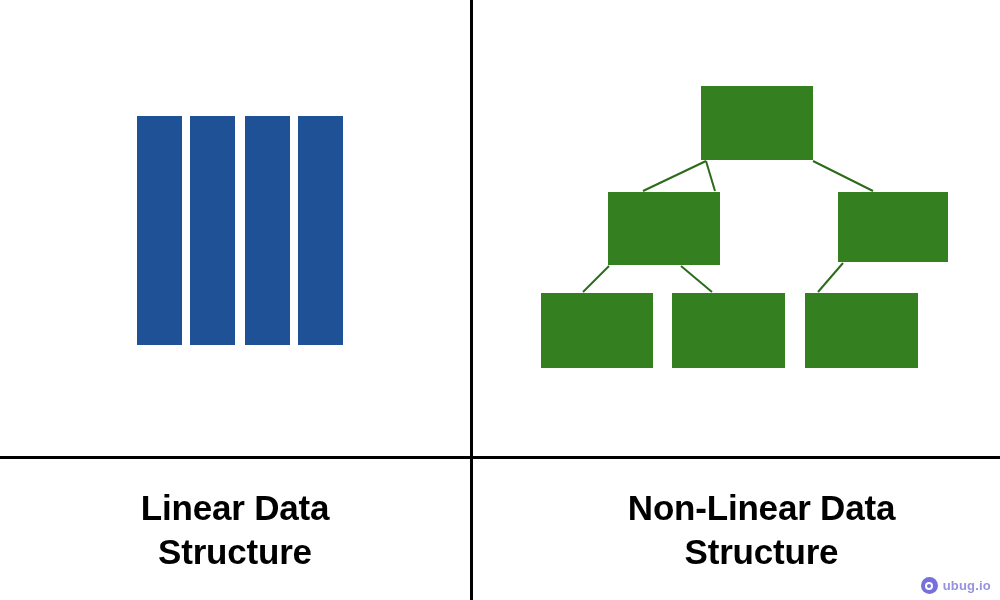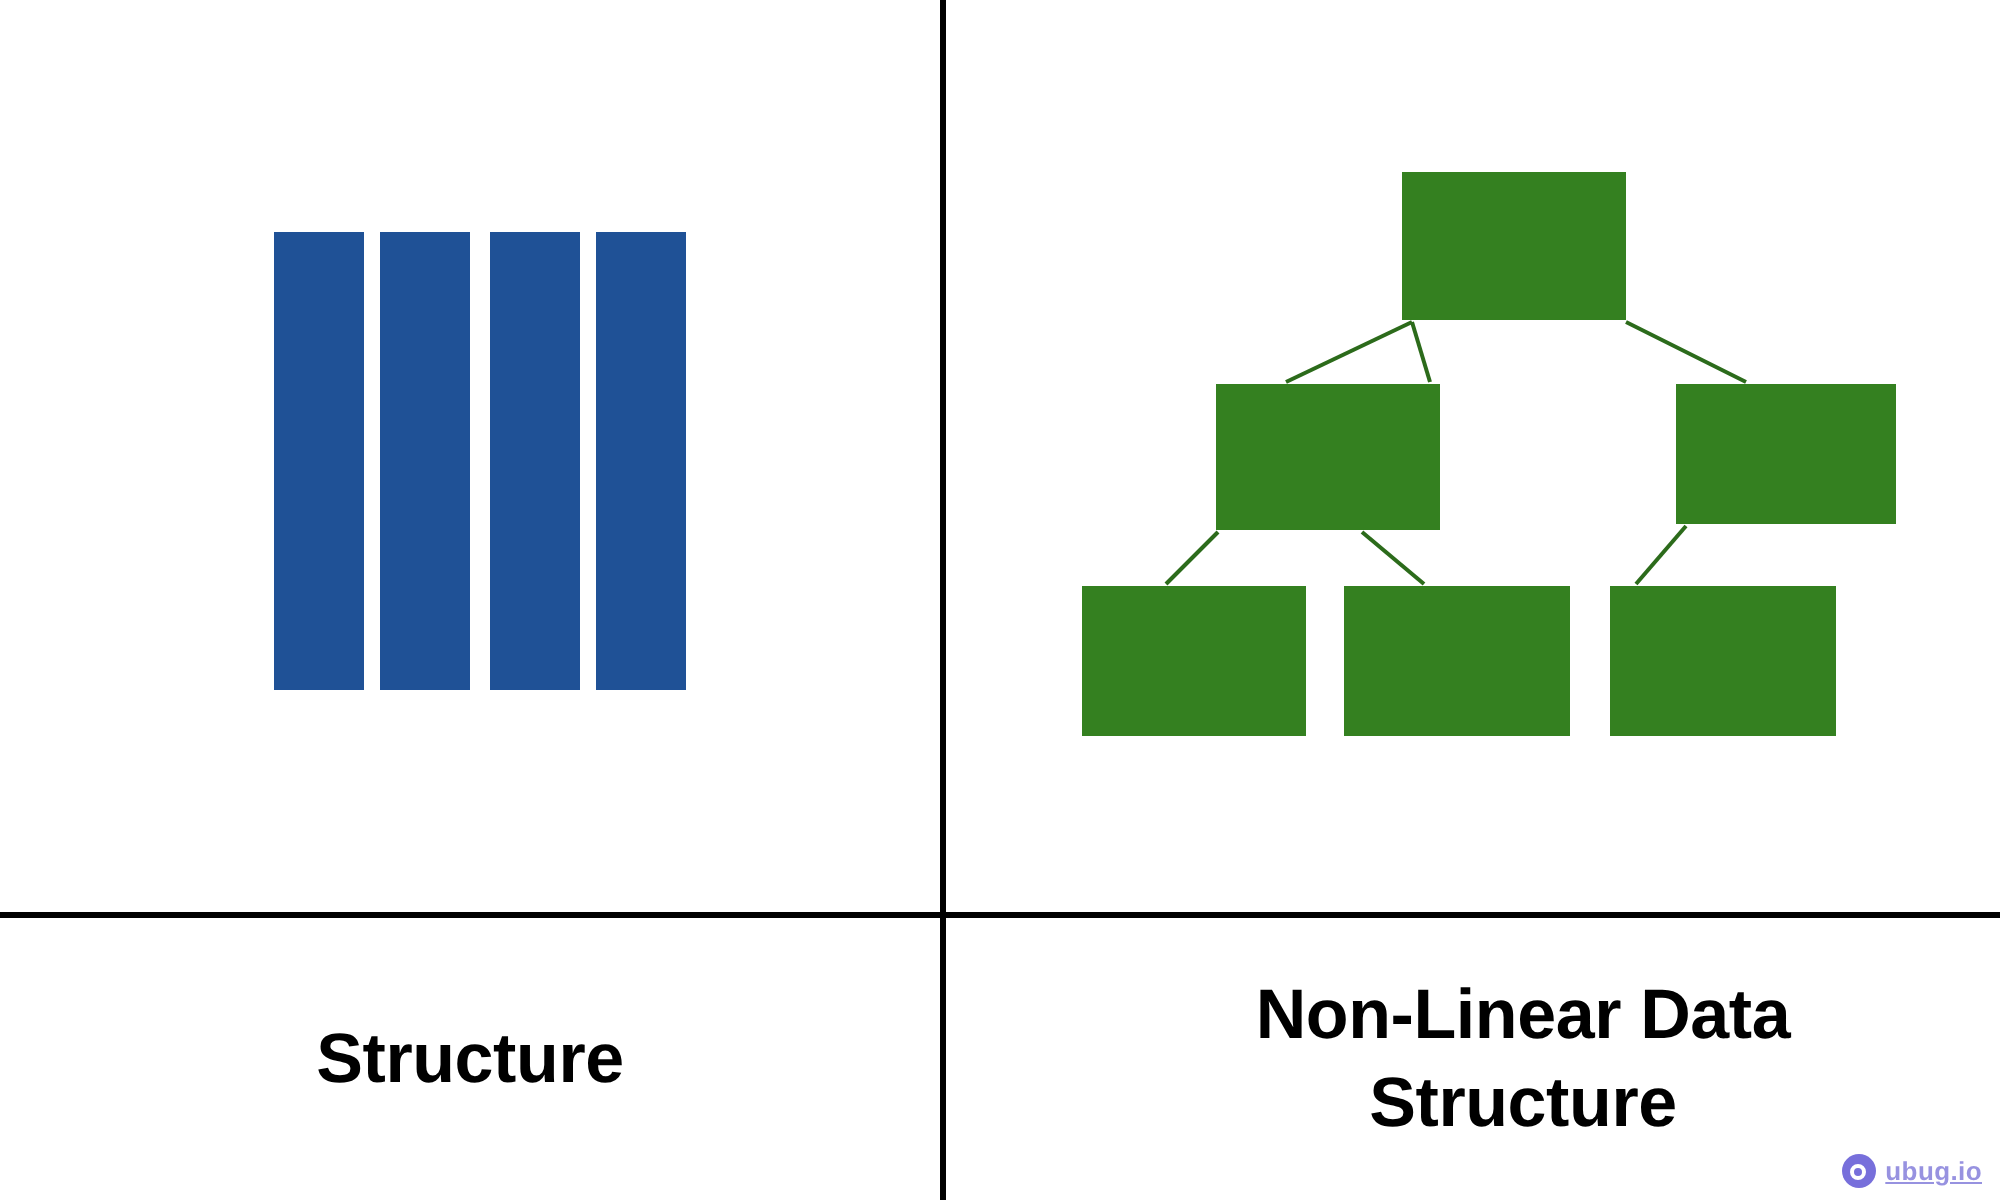--- a/index.html
+++ b/index.html
@@ -173,28 +173,29 @@
       <div class="node node-leaf-1" style="left: 68px; top: 293px; width: 112px; height: 75px; background: rgb(52, 128, 32);"></div>
       <div class="node node-leaf-2" style="left: 199px; top: 293px; width: 113px; height: 75px; background: rgb(52, 128, 32);"></div>
       <div class="node node-leaf-3" style="left: 332px; top: 293px; width: 113px; height: 75px; background: rgb(52, 128, 32);"></div>
     </div>
   </div>
 
   <div class="divider-v" style="background: rgb(0, 0, 0);"></div>
   <div class="divider-h" style="background: rgb(0, 0, 0);"></div>
 
   <div class="caption caption-left">
+    <span class="line">Linear Data</span>
     <span class="line">Structure</span>
   </div>
 
   <div class="caption caption-right">
     <span class="line">Non-Linear Data</span>
     <span class="line">Structure</span>
   </div>
 
   <div class="watermark">
     <span class="watermark-icon">
       <span class="ring"></span>
     </span>
-    <span class="watermark-text" style="color: rgb(143, 137, 222); text-decoration: underline;">ubug.io</span>
+    <span class="watermark-text" style="color: rgb(143, 137, 222);">ubug.io</span>
   </div>
 
 </div>
 
 </body></html>

